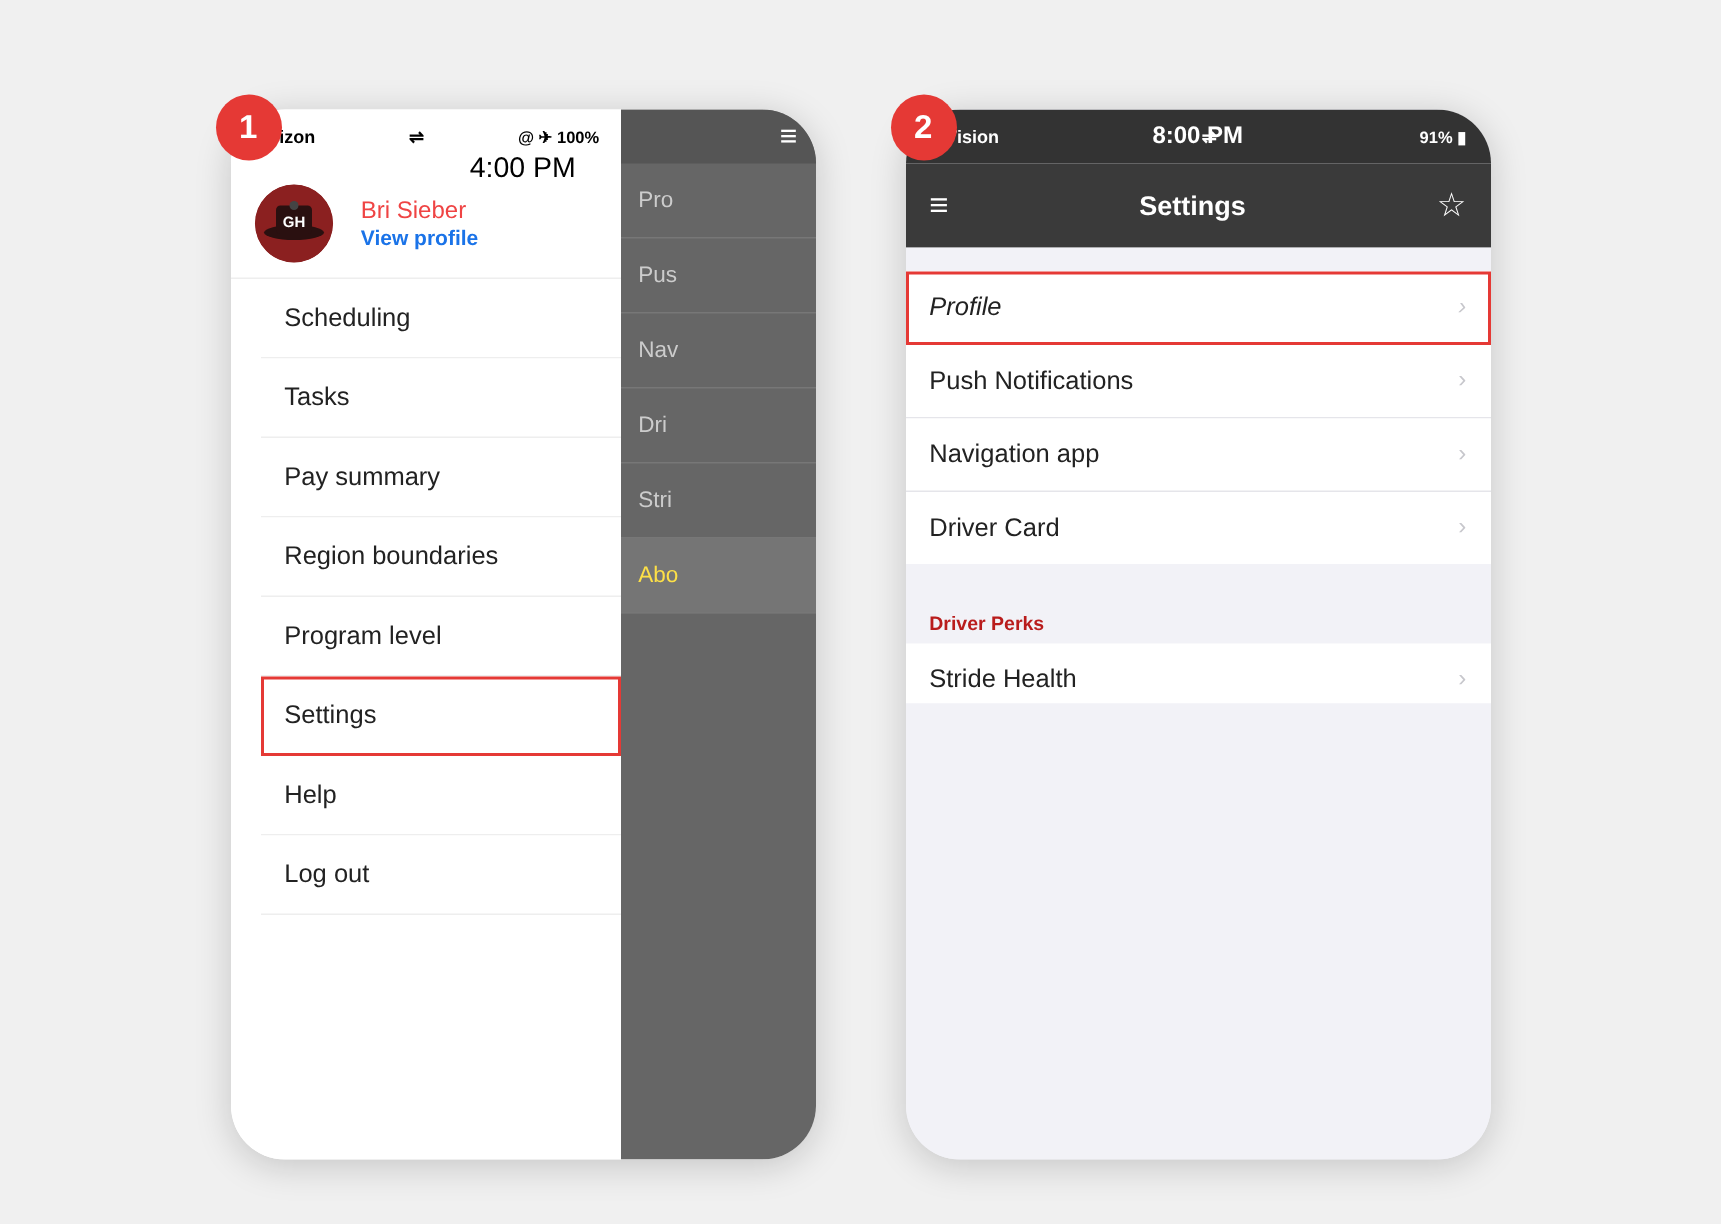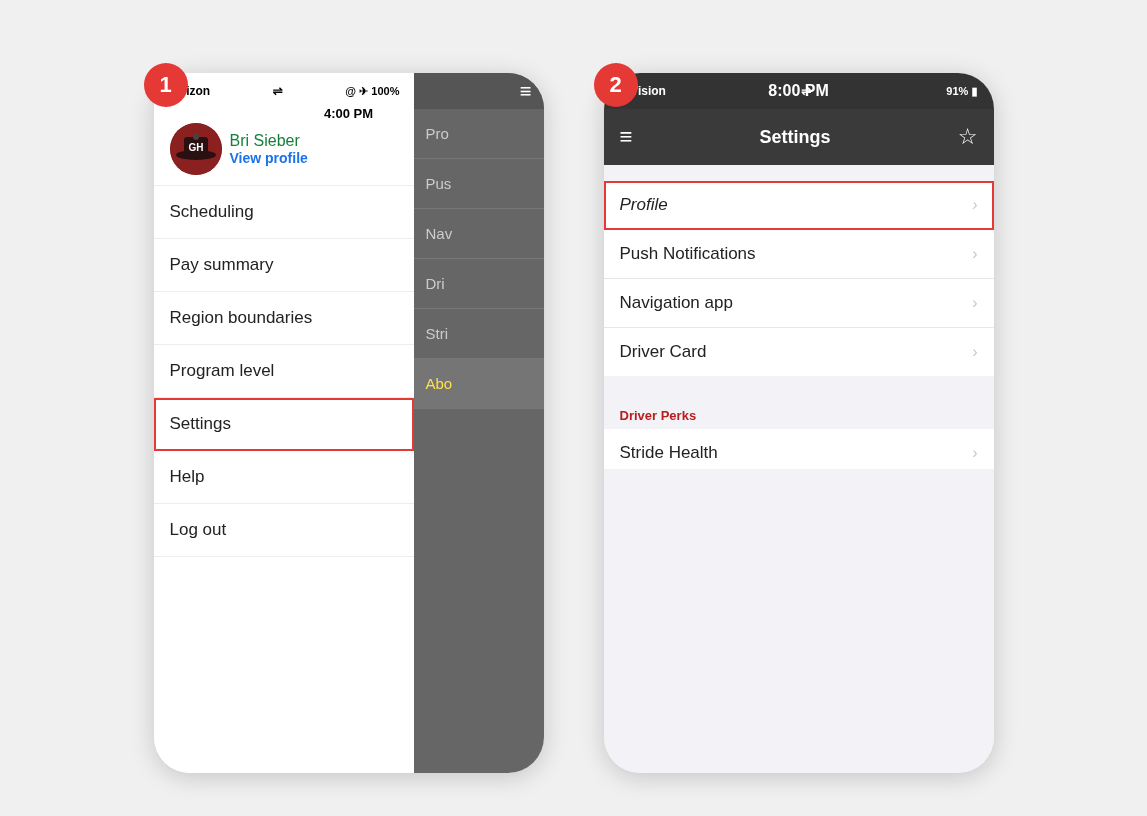--- a/index.html
+++ b/index.html
@@ -90,43 +90,44 @@
       padding: 0 14px;
       font-size: 12px;
       font-weight: 600;
       background: white;
     }
 
     .menu-header {
       padding: 14px 16px 10px;
       display: flex;
       align-items: center;
-      gap: 8px;
+      gap: 19px;
       border-bottom: 1px solid #eee;
     }
 
     .user-info h3 {
       font-size: 16px;
       font-weight: 500;
-      color: #15803d;
+      color: #ef4444;
     }
 
     .view-profile {
       font-size: 14px;
       font-weight: 700;
       color: #1a73e8;
     }
 
     .menu-item {
       padding: 16px 16px;
       font-size: 17px;
       color: #222;
       border-bottom: 1px solid #eee;
       cursor: pointer;
       background: white;
+      margin-left: 20px;
     }
 
     .menu-item.highlighted {
       outline: 2.5px solid #e53935;
       outline-offset: -2px;
       position: relative;
       z-index: 2;
     }
 
     
@@ -263,21 +264,21 @@
 <div class="wrapper" style="position:relative; display:inline-block; margin-top:30px;">
   <div class="badge badge-1">1</div>
 
   <div class="phone phone-1">
 
     <div class="menu-panel">
 
       <div class="menu-status-bar">
         <span style="font-size:12px;font-weight:600;">Verizon</span>
         <span style="font-size:12px;">⇌</span>
-        <span style="font-size:13px;font-weight:700;position:absolute;left:50%;transform:translateX(-50%);margin-top:44px;">4:00 PM</span>
+        <span style="font-size:19px;font-weight:400;position:absolute;left:50%;transform:translateX(-50%);margin-top:44px;">4:00 PM</span>
         <span style="font-size:11px;">@ ✈ 100%</span>
       </div>
 
       <div class="menu-header">
         <div class="hat-badge">
           <svg class="hat-svg" viewBox="0 0 52 52">
             <circle cx="26" cy="26" r="26" fill="#8B2020"></circle>
 
             <ellipse cx="26" cy="32" rx="20" ry="5" fill="#2a1010"></ellipse>
 
@@ -288,20 +289,21 @@
             <text x="26" y="28" text-anchor="middle" fill="white" font-size="10" font-weight="bold" font-family="Arial">GH</text>
           </svg>
         </div>
         <div class="user-info">
           <h3>Bri Sieber</h3>
           <div class="view-profile">View profile</div>
         </div>
       </div>
 
       <div class="menu-item">Scheduling</div>
+      <div class="menu-item">Tasks</div>
       <div class="menu-item">Pay summary</div>
       <div class="menu-item">Region boundaries</div>
       <div class="menu-item">Program level</div>
       <div class="menu-item highlighted">Settings</div>
       <div class="menu-item">Help</div>
       <div class="menu-item">Log out</div>
     </div>
 
     <div class="overlay-panel">
       <div class="overlay-status-bar">

